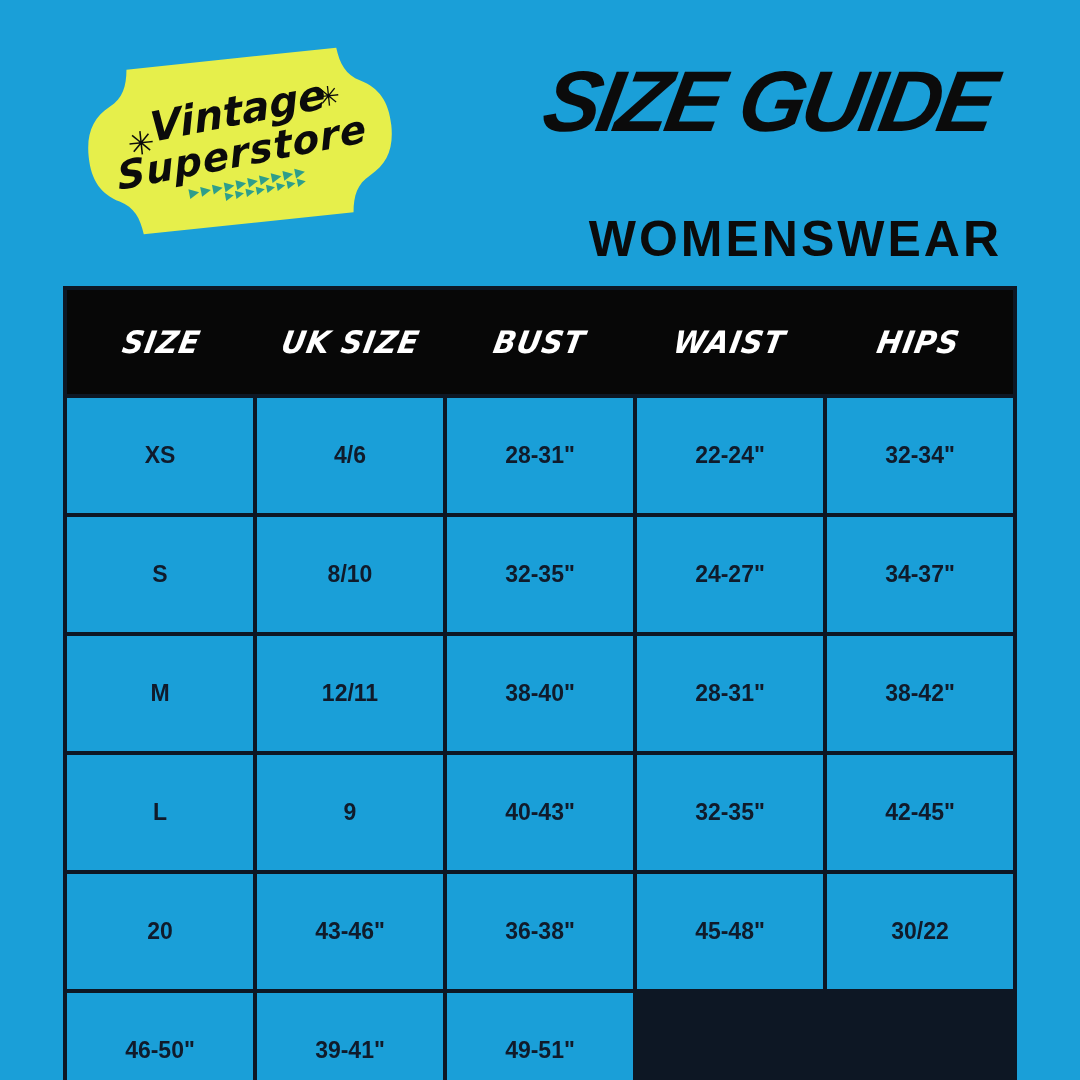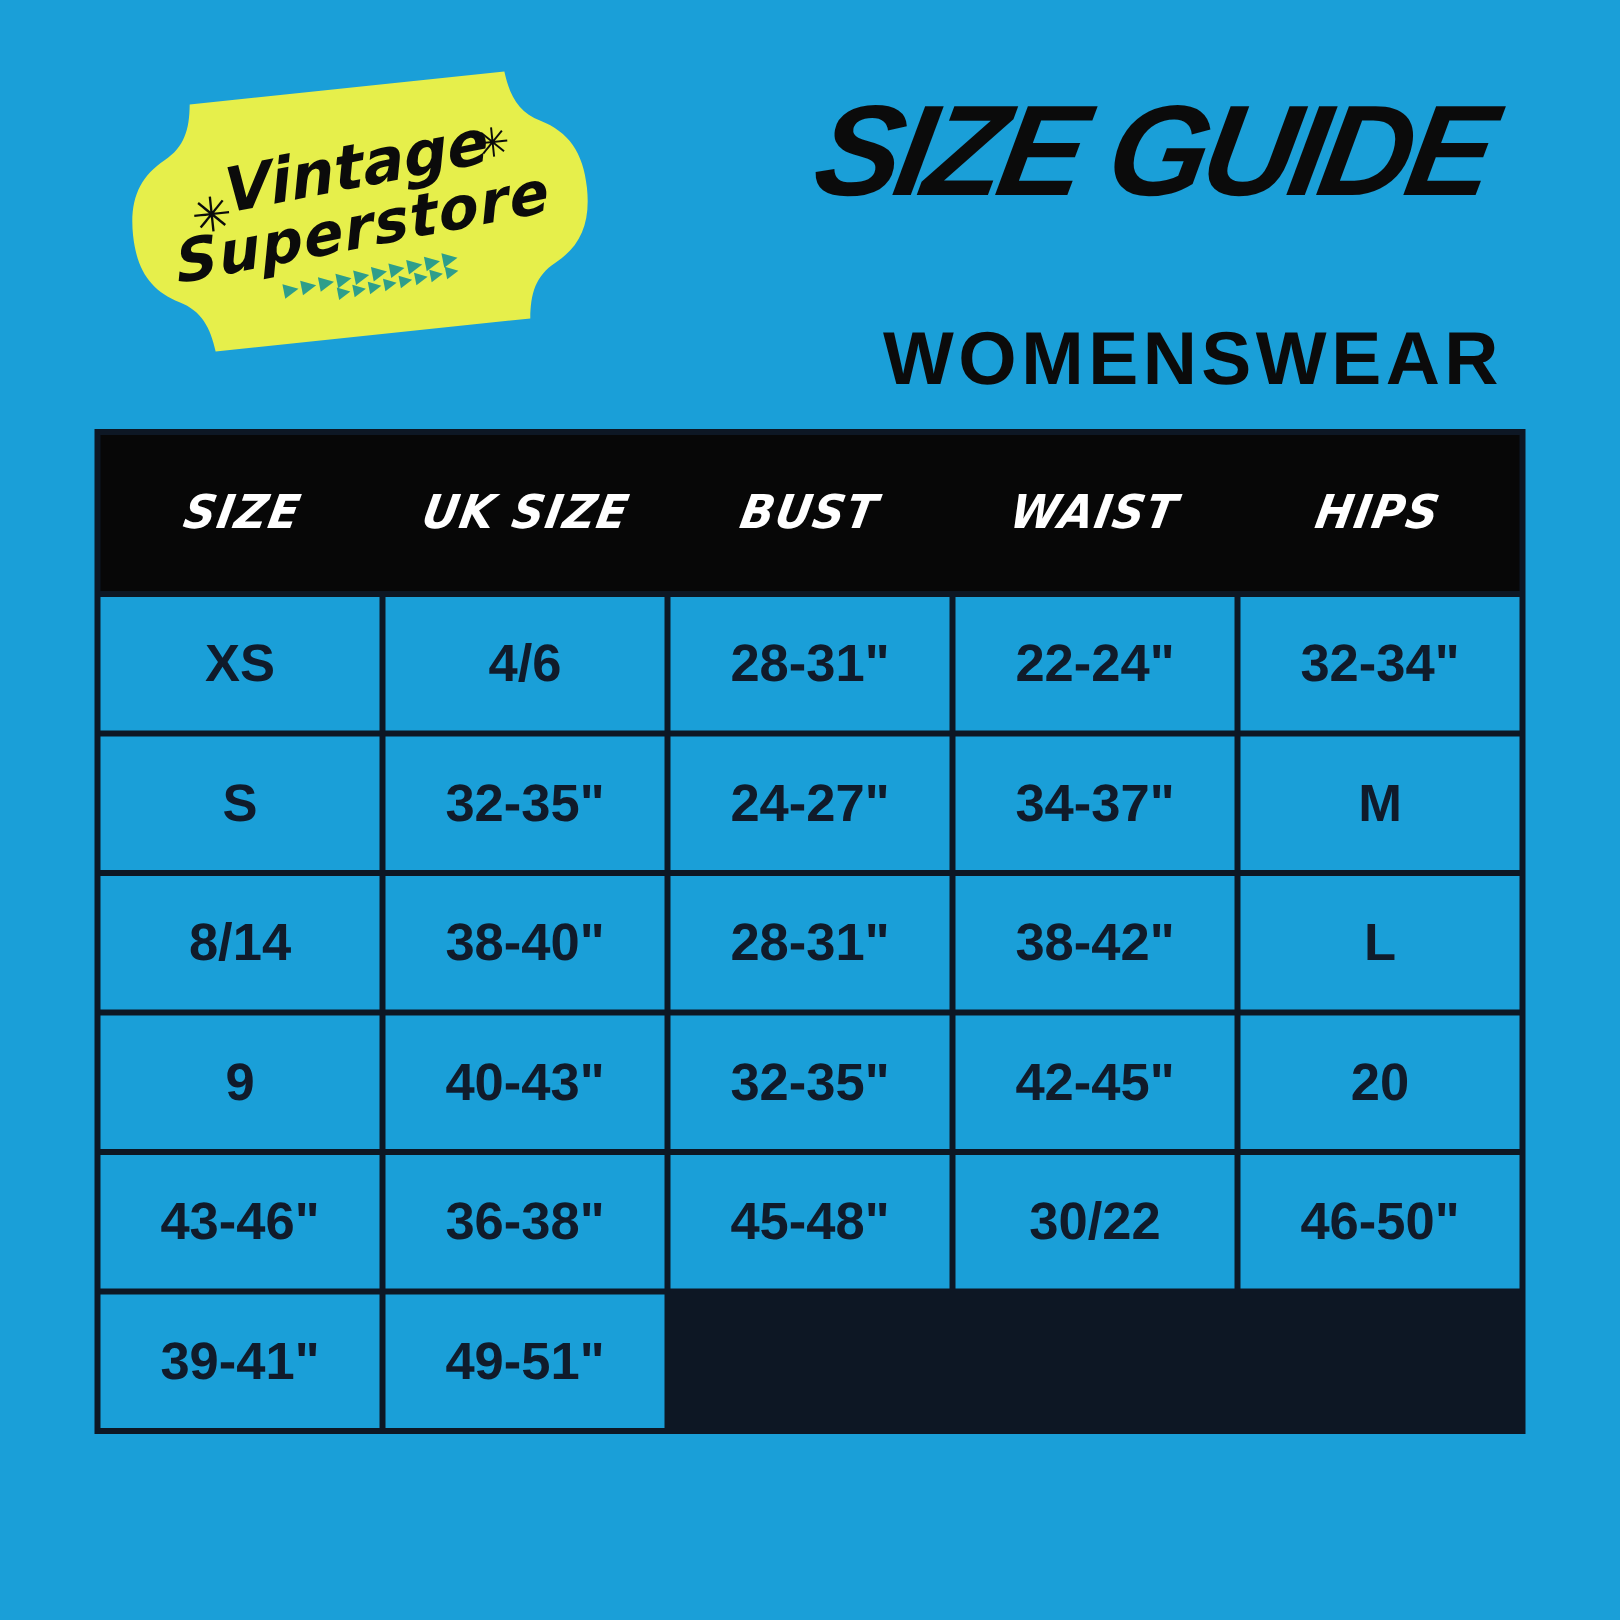--- a/index.html
+++ b/index.html
@@ -122,27 +122,27 @@
     white-space: nowrap;
   }
   .table-body {
     display: grid;
     grid-template-columns: repeat(5, 1fr);
     gap: 4px;
     margin-top: 4px;
   }
   .cell {
     background: var(--bg);
-    height: 89px;
+    height: 115px;
     display: flex;
     align-items: center;
     justify-content: center;
     font-family: "Liberation Sans", sans-serif;
     font-weight: 700;
-    font-size: 35px;
+    font-size: 23px;
     color: var(--cell-text);
     white-space: nowrap;
   }
 </style>
 </head>
 <body>
 
 <div class="badge">
   <svg class="badge-shape" viewBox="0 0 330 172" preserveAspectRatio="none" aria-hidden="true">
     <path d="M 52 6 L 278 6
@@ -177,25 +177,26 @@
       <div class="head-cell">WAIST</div>
       <div class="head-cell">HIPS</div>
     </div>
   <div class="table-body" id="table-body">
       <div class="cell">XS</div>
       <div class="cell">4/6</div>
       <div class="cell">28-31"</div>
       <div class="cell">22-24"</div>
       <div class="cell">32-34"</div>
       <div class="cell">S</div>
+      <div class="cell">8/10</div>
       <div class="cell">32-35"</div>
       <div class="cell">24-27"</div>
       <div class="cell">34-37"</div>
       <div class="cell">M</div>
-      <div class="cell">8/14</div>
+      <div class="cell">12/11</div>
       <div class="cell">38-40"</div>
       <div class="cell">28-31"</div>
       <div class="cell">38-42"</div>
       <div class="cell">L</div>
       <div class="cell">9</div>
       <div class="cell">40-43"</div>
       <div class="cell">32-35"</div>
       <div class="cell">42-45"</div>
       <div class="cell">20</div>
       <div class="cell">43-46"</div>

